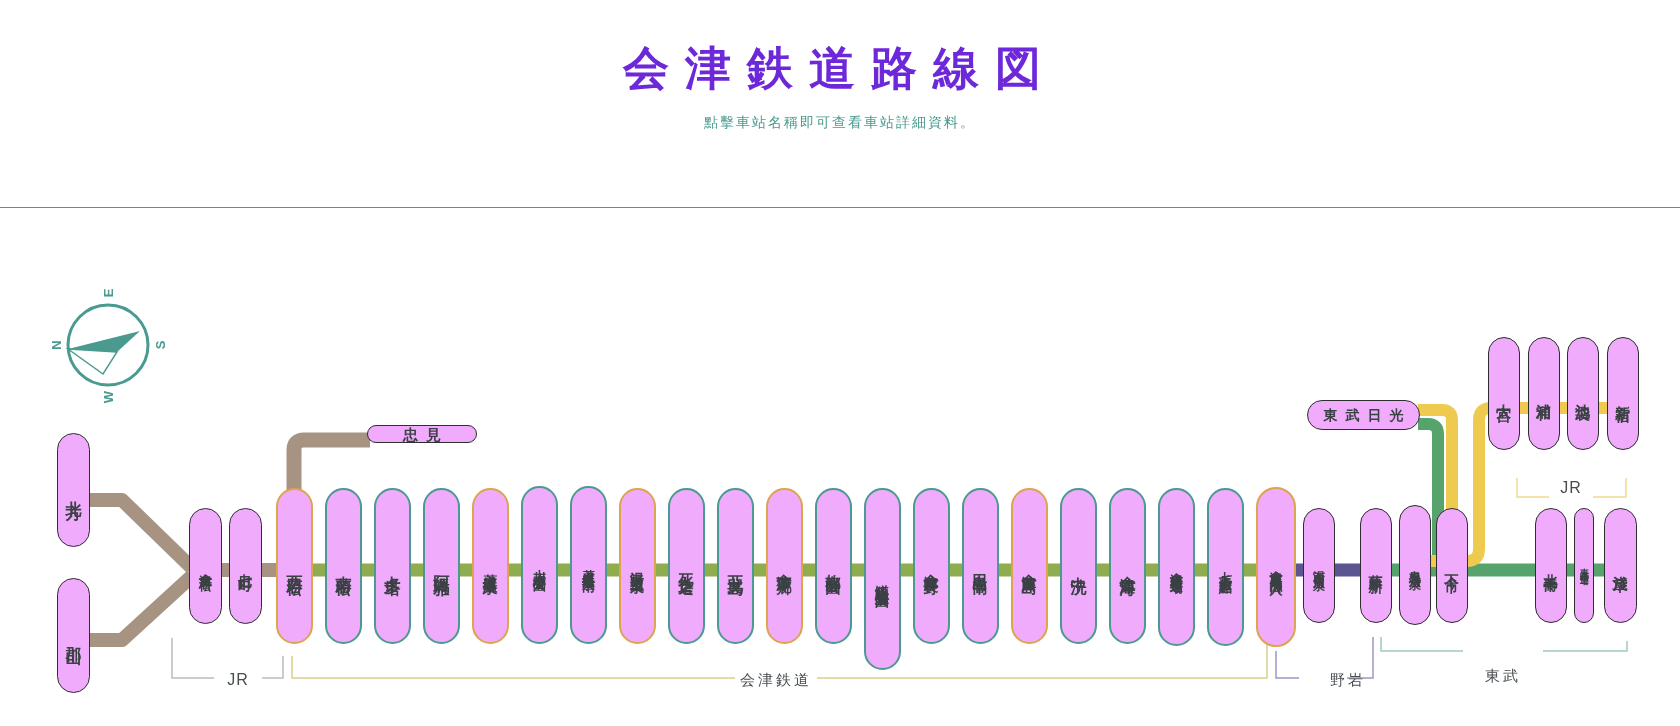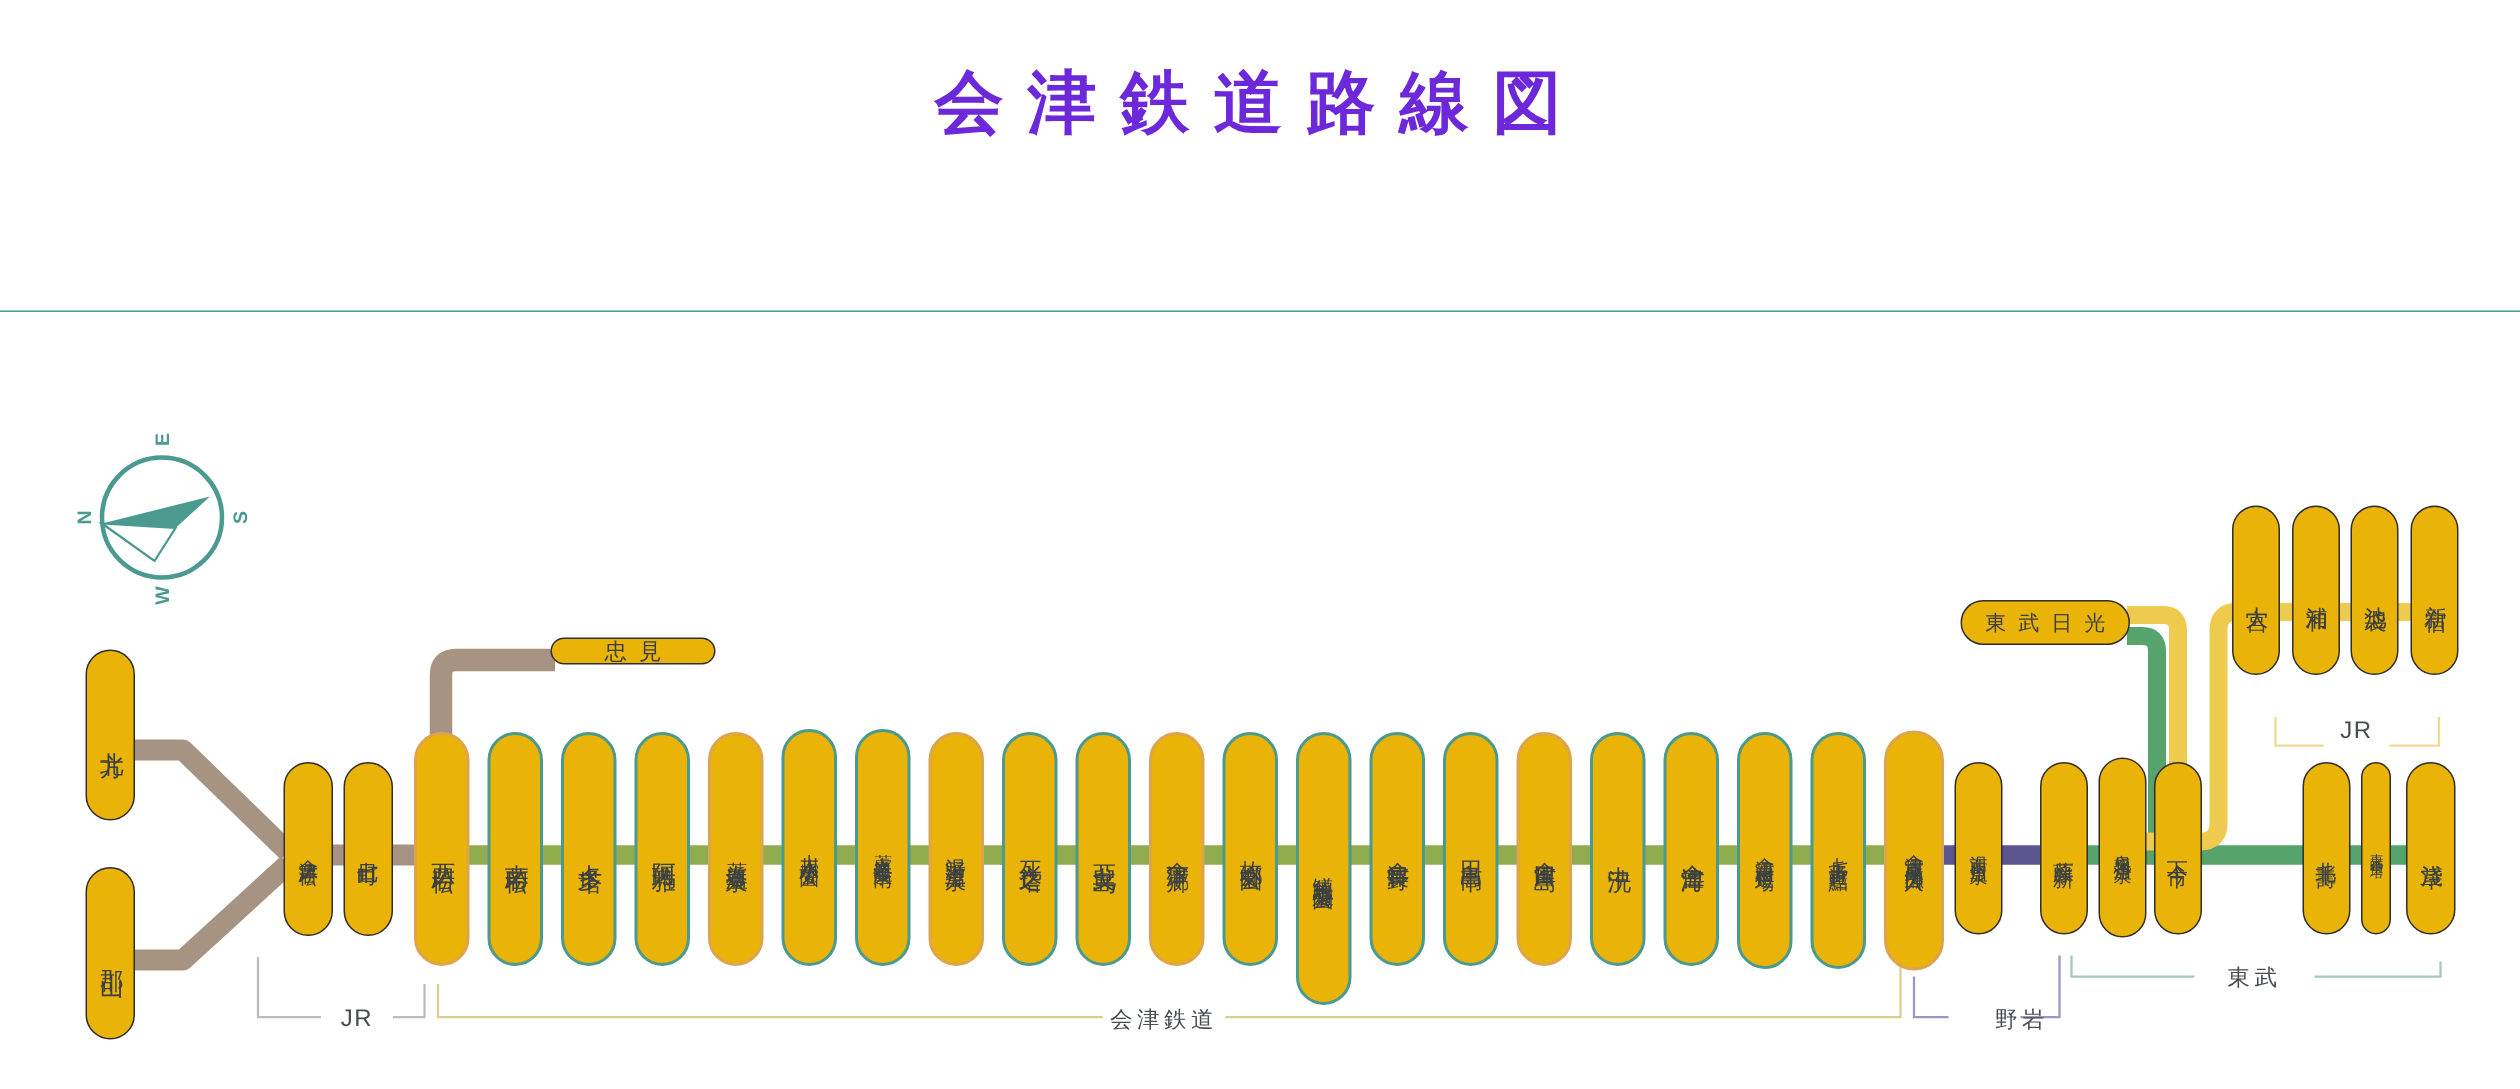--- a/index.html
+++ b/index.html
@@ -5,38 +5,39 @@
   html,body{margin:0;padding:0;background:#ffffff;}
   body{font-family:"Liberation Sans","DejaVu Sans",sans-serif;color:#343b3e;}
   .stage{position:relative;width:1680px;height:726px;overflow:hidden;background:#fff;}
   .hdr-title{position:absolute;left:0;top:38px;width:100%;text-align:center;
     font-size:46px;font-weight:700;letter-spacing:16px;color:#6d28d9;}
   .hdr-sub{position:absolute;left:0;top:114px;width:100%;text-align:center;
     font-size:14px;letter-spacing:2px;color:var(--c-teal);}
   .divider{position:absolute;left:0;top:207px;width:100%;height:0;
     border-top:1.5px solid var(--c-teal);}
   svg.rails{position:absolute;left:0;top:0;}
-  .pill{position:absolute;box-sizing:border-box;background:#eab308;display:flex;
+  .pill{position:absolute;box-sizing:border-box;background:#f0abfc;display:flex;
     align-items:center;justify-content:center;writing-mode:vertical-rl;
-    text-orientation:upright;letter-spacing:2px;color:#3a4043;font-weight:400;
+    text-orientation:upright;letter-spacing:2px;color:#3a4043;font-weight:700;
     cursor:pointer;line-height:1;}
   .pill.horiz{writing-mode:horizontal-tb;letter-spacing:8px;text-indent:8px;}
   .pill.teal{border:2px solid var(--c-teal);}
   .pill.orange{border:2px solid var(--c-orange);}
   .pill.black{border:1.5px solid var(--c-black_border);}
   .bracket-label{position:absolute;transform:translate(-50%,-50%);
     font-size:15px;letter-spacing:3px;color:#474d50;white-space:nowrap;}
   .bracket-label.latin{font-size:16px;letter-spacing:1px;}
 </style>
 </head>
 <body>
 
 <div class="stage">
 
   <div class="hdr-title">会津鉄道路線図</div>
+  <div class="hdr-sub">點擊車站名稱即可查看車站詳細資料。</div>
   <div class="divider"></div>
 
   <svg class="rails" width="1680" height="726" viewBox="0 0 1680 726">
 
     <g>
       <circle cx="108" cy="345" r="40" fill="none" style="stroke:var(--c-teal)" stroke-width="3"></circle>
       <path d="M68,349 L140,331 L117,352 Z" style="fill:var(--c-teal)"></path>
       <path d="M68,349 L117,352 L103,374 Z" fill="none" style="stroke:var(--c-teal)" stroke-width="1.5"></path>
       <text x="56" y="345" transform="rotate(-90 56 345)" text-anchor="middle" dominant-baseline="central" font-size="13" font-weight="bold" style="fill:var(--c-teal)">N</text>
       <text x="108" y="293" transform="rotate(-90 108 293)" text-anchor="middle" dominant-baseline="central" font-size="13" font-weight="bold" style="fill:var(--c-teal)">E</text>
@@ -109,16 +110,16 @@
       <div class="pill black" style="left: 1528px; top: 337px; width: 32px; height: 113px; font-size: 15px; border-radius: 32px;">浦和</div>
       <div class="pill black" style="left: 1567px; top: 337px; width: 32px; height: 113px; font-size: 15px; border-radius: 32px;">池袋</div>
       <div class="pill black" style="left: 1607px; top: 337px; width: 32px; height: 113px; font-size: 15px; border-radius: 32px;">新宿</div>
       <div class="pill black horiz" style="left: 367px; top: 425px; width: 110px; height: 18px; font-size: 15px; border-radius: 30px;">忠見</div>
       <div class="pill black horiz" style="left: 1307px; top: 400px; width: 113px; height: 30px; font-size: 14px; border-radius: 30px;">東武日光</div>
     </div>
 
   <div class="bracket-label latin" style="left:238px;top:680px;">JR</div>
   <div class="bracket-label" style="left:776px;top:680px;">会津鉄道</div>
   <div class="bracket-label" style="left:1323px;top:680px;margin-left:25px;">野岩</div>
-  <div class="bracket-label" style="left:1503px;top:652px;text-align:center;">東武</div>
+  <div class="bracket-label" style="left:1503px;top:676px;text-align:center;">東武</div>
   <div class="bracket-label latin" style="left:1571px;top:488px;">JR</div>
 
 </div>
 
 </body></html>

